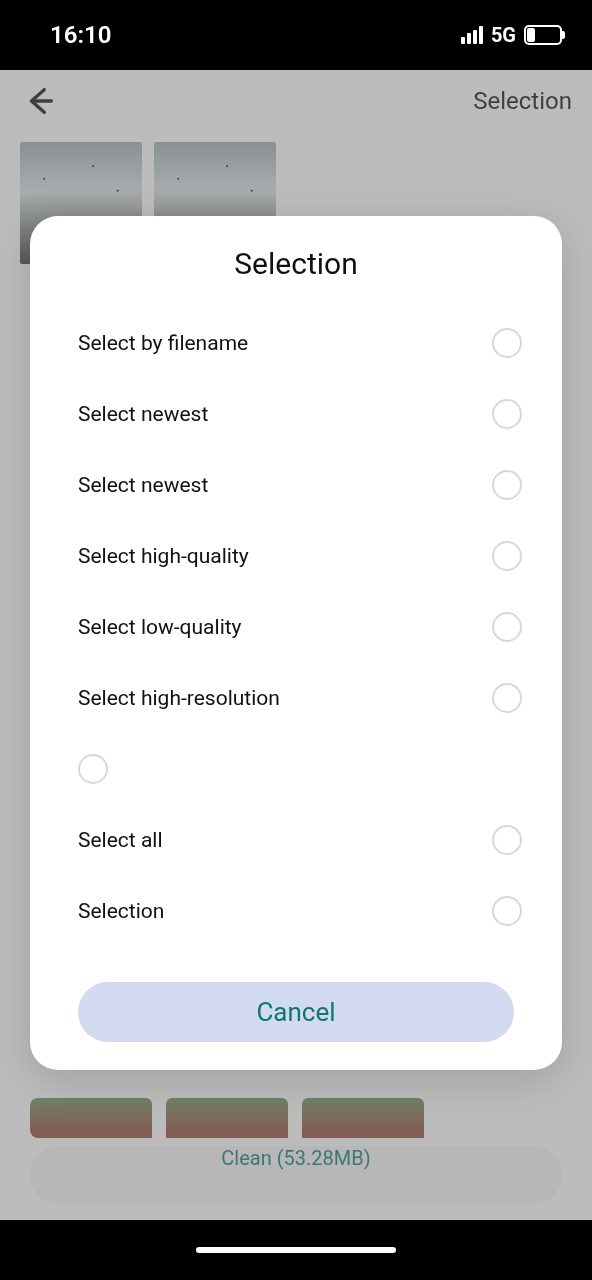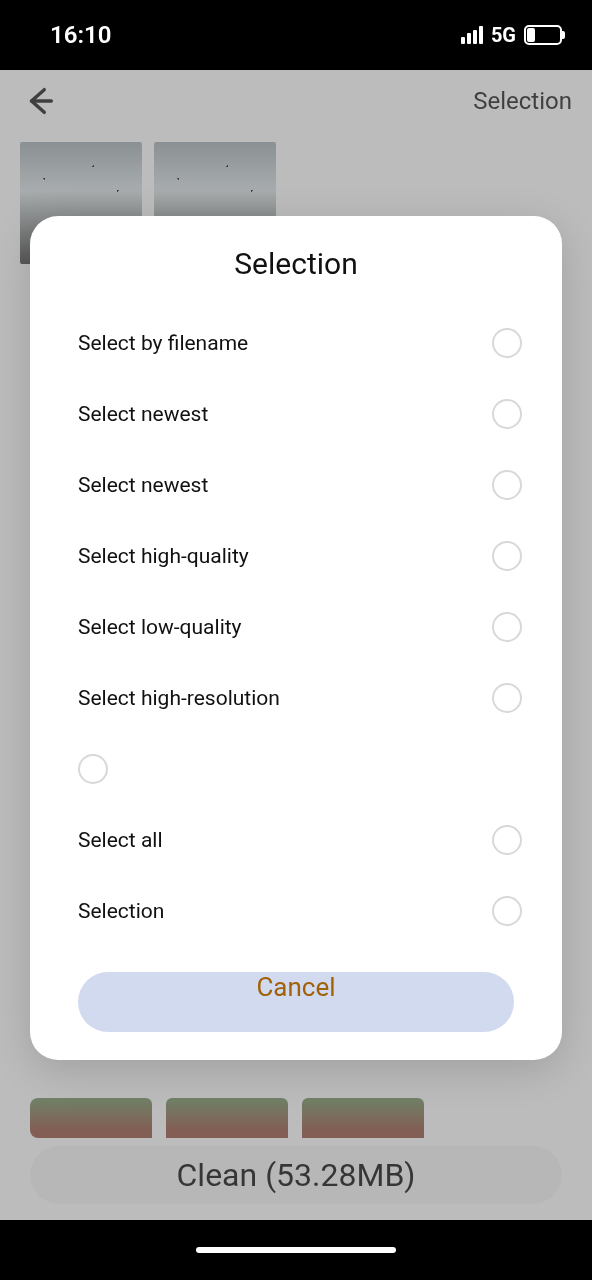--- a/index.html
+++ b/index.html
@@ -180,24 +180,23 @@
 
     .clean-button {
       position: absolute;
       left: 30px;
       right: 30px;
       bottom: 16px;
       height: 58px;
       background: #ececec;
       border-radius: 30px;
       display: flex;
-      align-items: center;
       justify-content: center;
-      color: #000000;
-      font-size: 32px;
+      color: #0f766e;
+      font-size: 20px;
     }
 
     
     .dim {
       position: absolute;
       top: 70px;
       left: 0;
       right: 0;
       bottom: 60px;
       background: rgba(120,120,120,0.45);
@@ -235,28 +234,29 @@
       color: #111;
     }
     .radio {
       width: 30px;
       height: 30px;
       border: 2px solid #d8d8d8;
       border-radius: 50%;
       flex-shrink: 0;
     }
     .cancel-button {
-      margin: 26px 48px 0 48px;
+      margin: 36px 48px 0 48px;
       height: 60px;
       border-radius: 30px;
       background: #d2daf0;
       display: flex;
+      align-items: center;
       justify-content: center;
       font-size: 26px;
-      color: #a16207;
+      color: #0f766e;
     }
 
     
     .home-bar-area {
       position: absolute;
       left:0; right:0; bottom:0;
       height: 60px;
       background: #000;
       display:flex;
       align-items:center;

